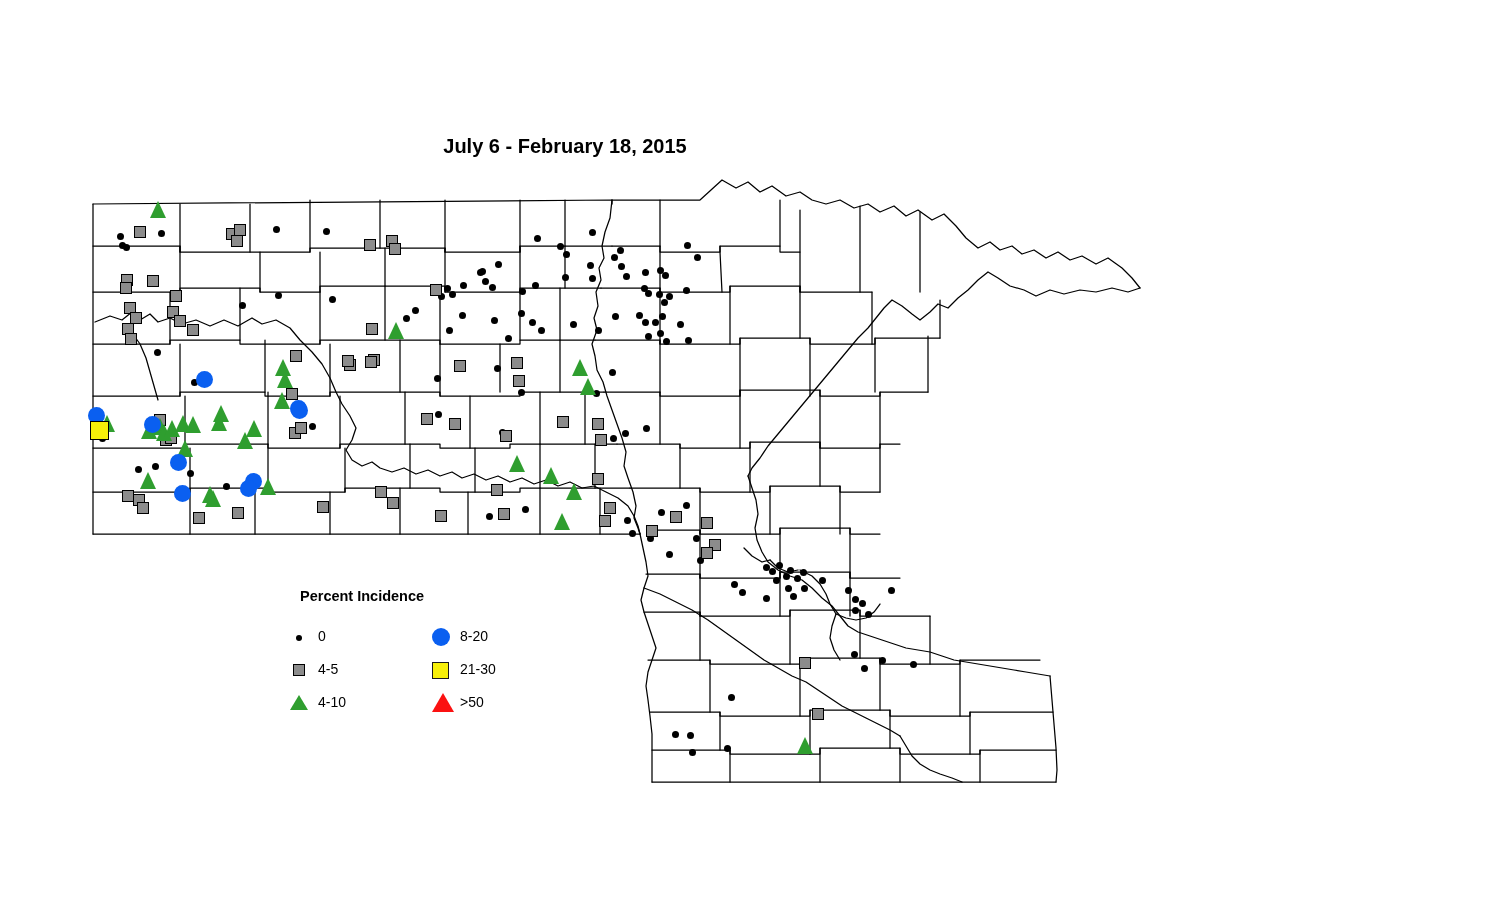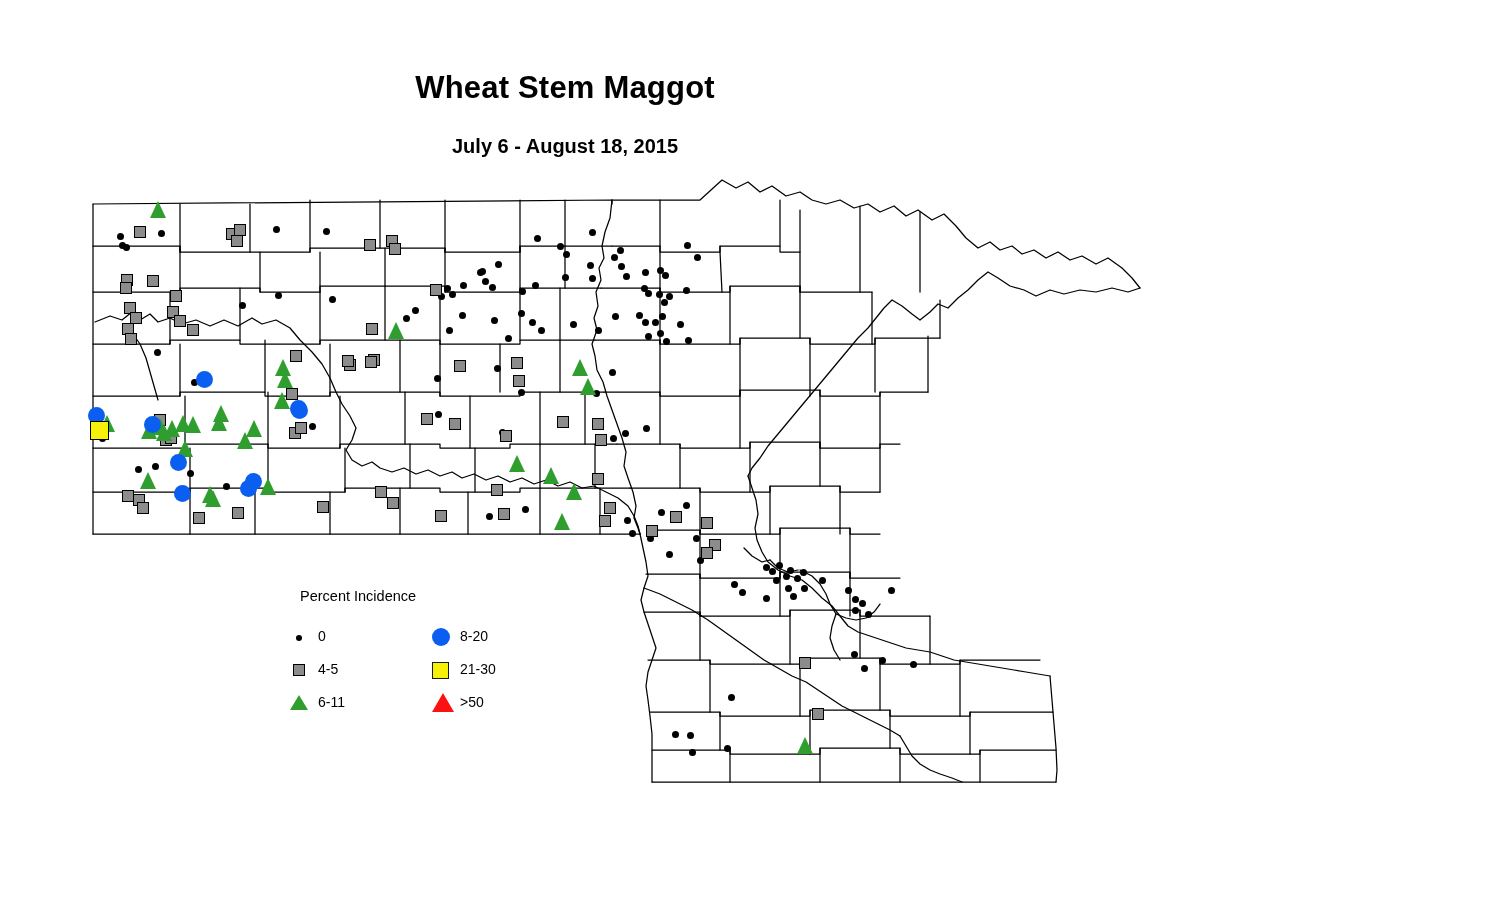--- a/index.html
+++ b/index.html
@@ -61,21 +61,21 @@
     left: 282px;
     top: 588px;
     width: 240px;
     height: 130px;
   }
   .legend-title {
     position: absolute;
     left: 18px;
     top: 0px;
     font-size: 14.5px;
-    font-weight: normal;
+    font-weight: bold;
     white-space: nowrap;
   }
   .legend-row {
     position: absolute;
     height: 22px;
   }
   .legend-label {
     position: absolute;
     left: 28px;
     top: 2px;
@@ -126,22 +126,21 @@
     border-right: 11px solid transparent;
     border-bottom: 19px solid #fb1111;
     left: 0px; top: 1px;
   }
 </style>
 </head>
 <body>
 
 <div id="page-root">
 
-  <div class="title">Wheat Stem Maggot</div>
-  <div class="subtitle">July 6 - August 18, 2015</div>
+  <div class="subtitle">July 6 - February 18, 2015</div>
 
   <div id="map-area">
     <svg id="map-svg" viewBox="0 0 1503 900">
       <g id="county-lines" fill="none" stroke="#000000" stroke-width="1.25" stroke-linejoin="round" stroke-linecap="round">
 
         <path d="M93,204 L612,200 L612,204"></path>
         <path d="M93,204 L93,534"></path>
         <path d="M93,534 L640,534"></path>
 
         <path d="M612,200 L610,218 L605,232 L602,246 L604,258 L599,268 L601,280 L596,292
@@ -556,21 +555,21 @@
         <div class="legend-row" style="left: 8px; top: 38px; width: 120px;">
           <div class="sym sym-dot"></div>
           <div class="legend-label">0</div>
         </div>
         <div class="legend-row" style="left: 8px; top: 71px; width: 120px;">
           <div class="sym sym-gsq"></div>
           <div class="legend-label">4-5</div>
         </div>
         <div class="legend-row" style="left: 8px; top: 104px; width: 120px;">
           <div class="sym sym-gtri"></div>
-          <div class="legend-label">6-11</div>
+          <div class="legend-label">4-10</div>
         </div>
         <div class="legend-row" style="left: 150px; top: 38px; width: 120px;">
           <div class="sym sym-bcir"></div>
           <div class="legend-label">8-20</div>
         </div>
         <div class="legend-row" style="left: 150px; top: 71px; width: 120px;">
           <div class="sym sym-ysq"></div>
           <div class="legend-label">21-30</div>
         </div>
         <div class="legend-row" style="left: 150px; top: 104px; width: 120px;">

